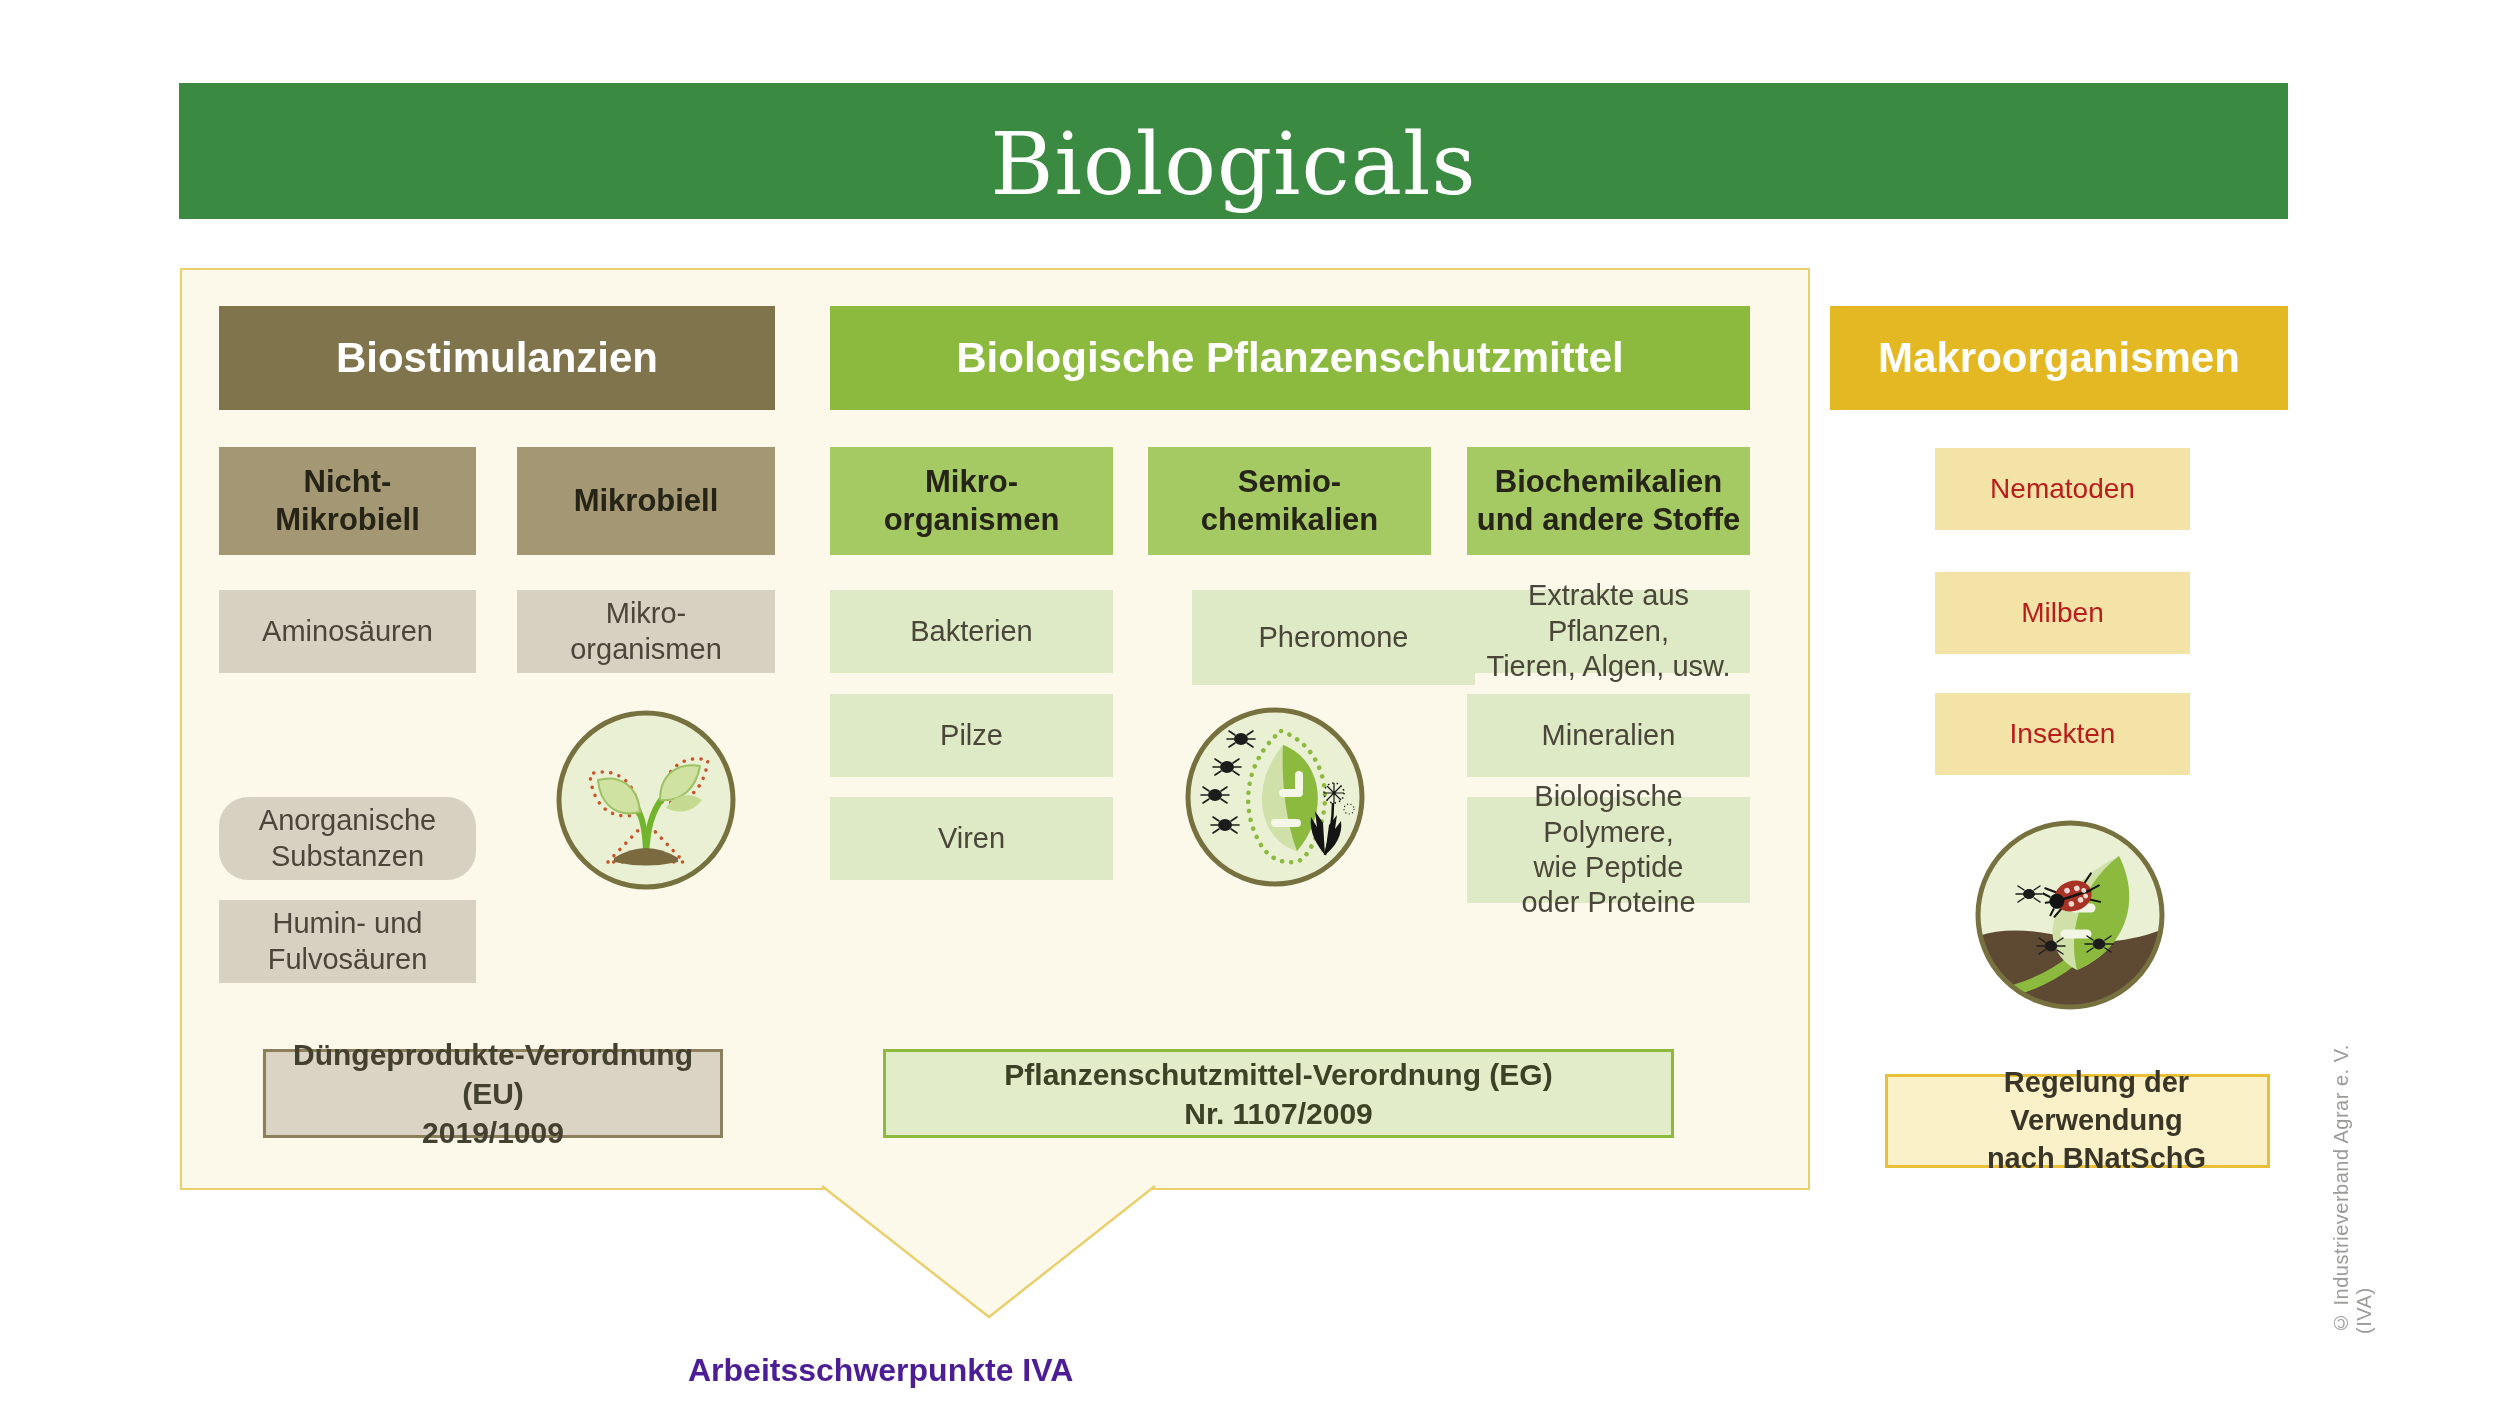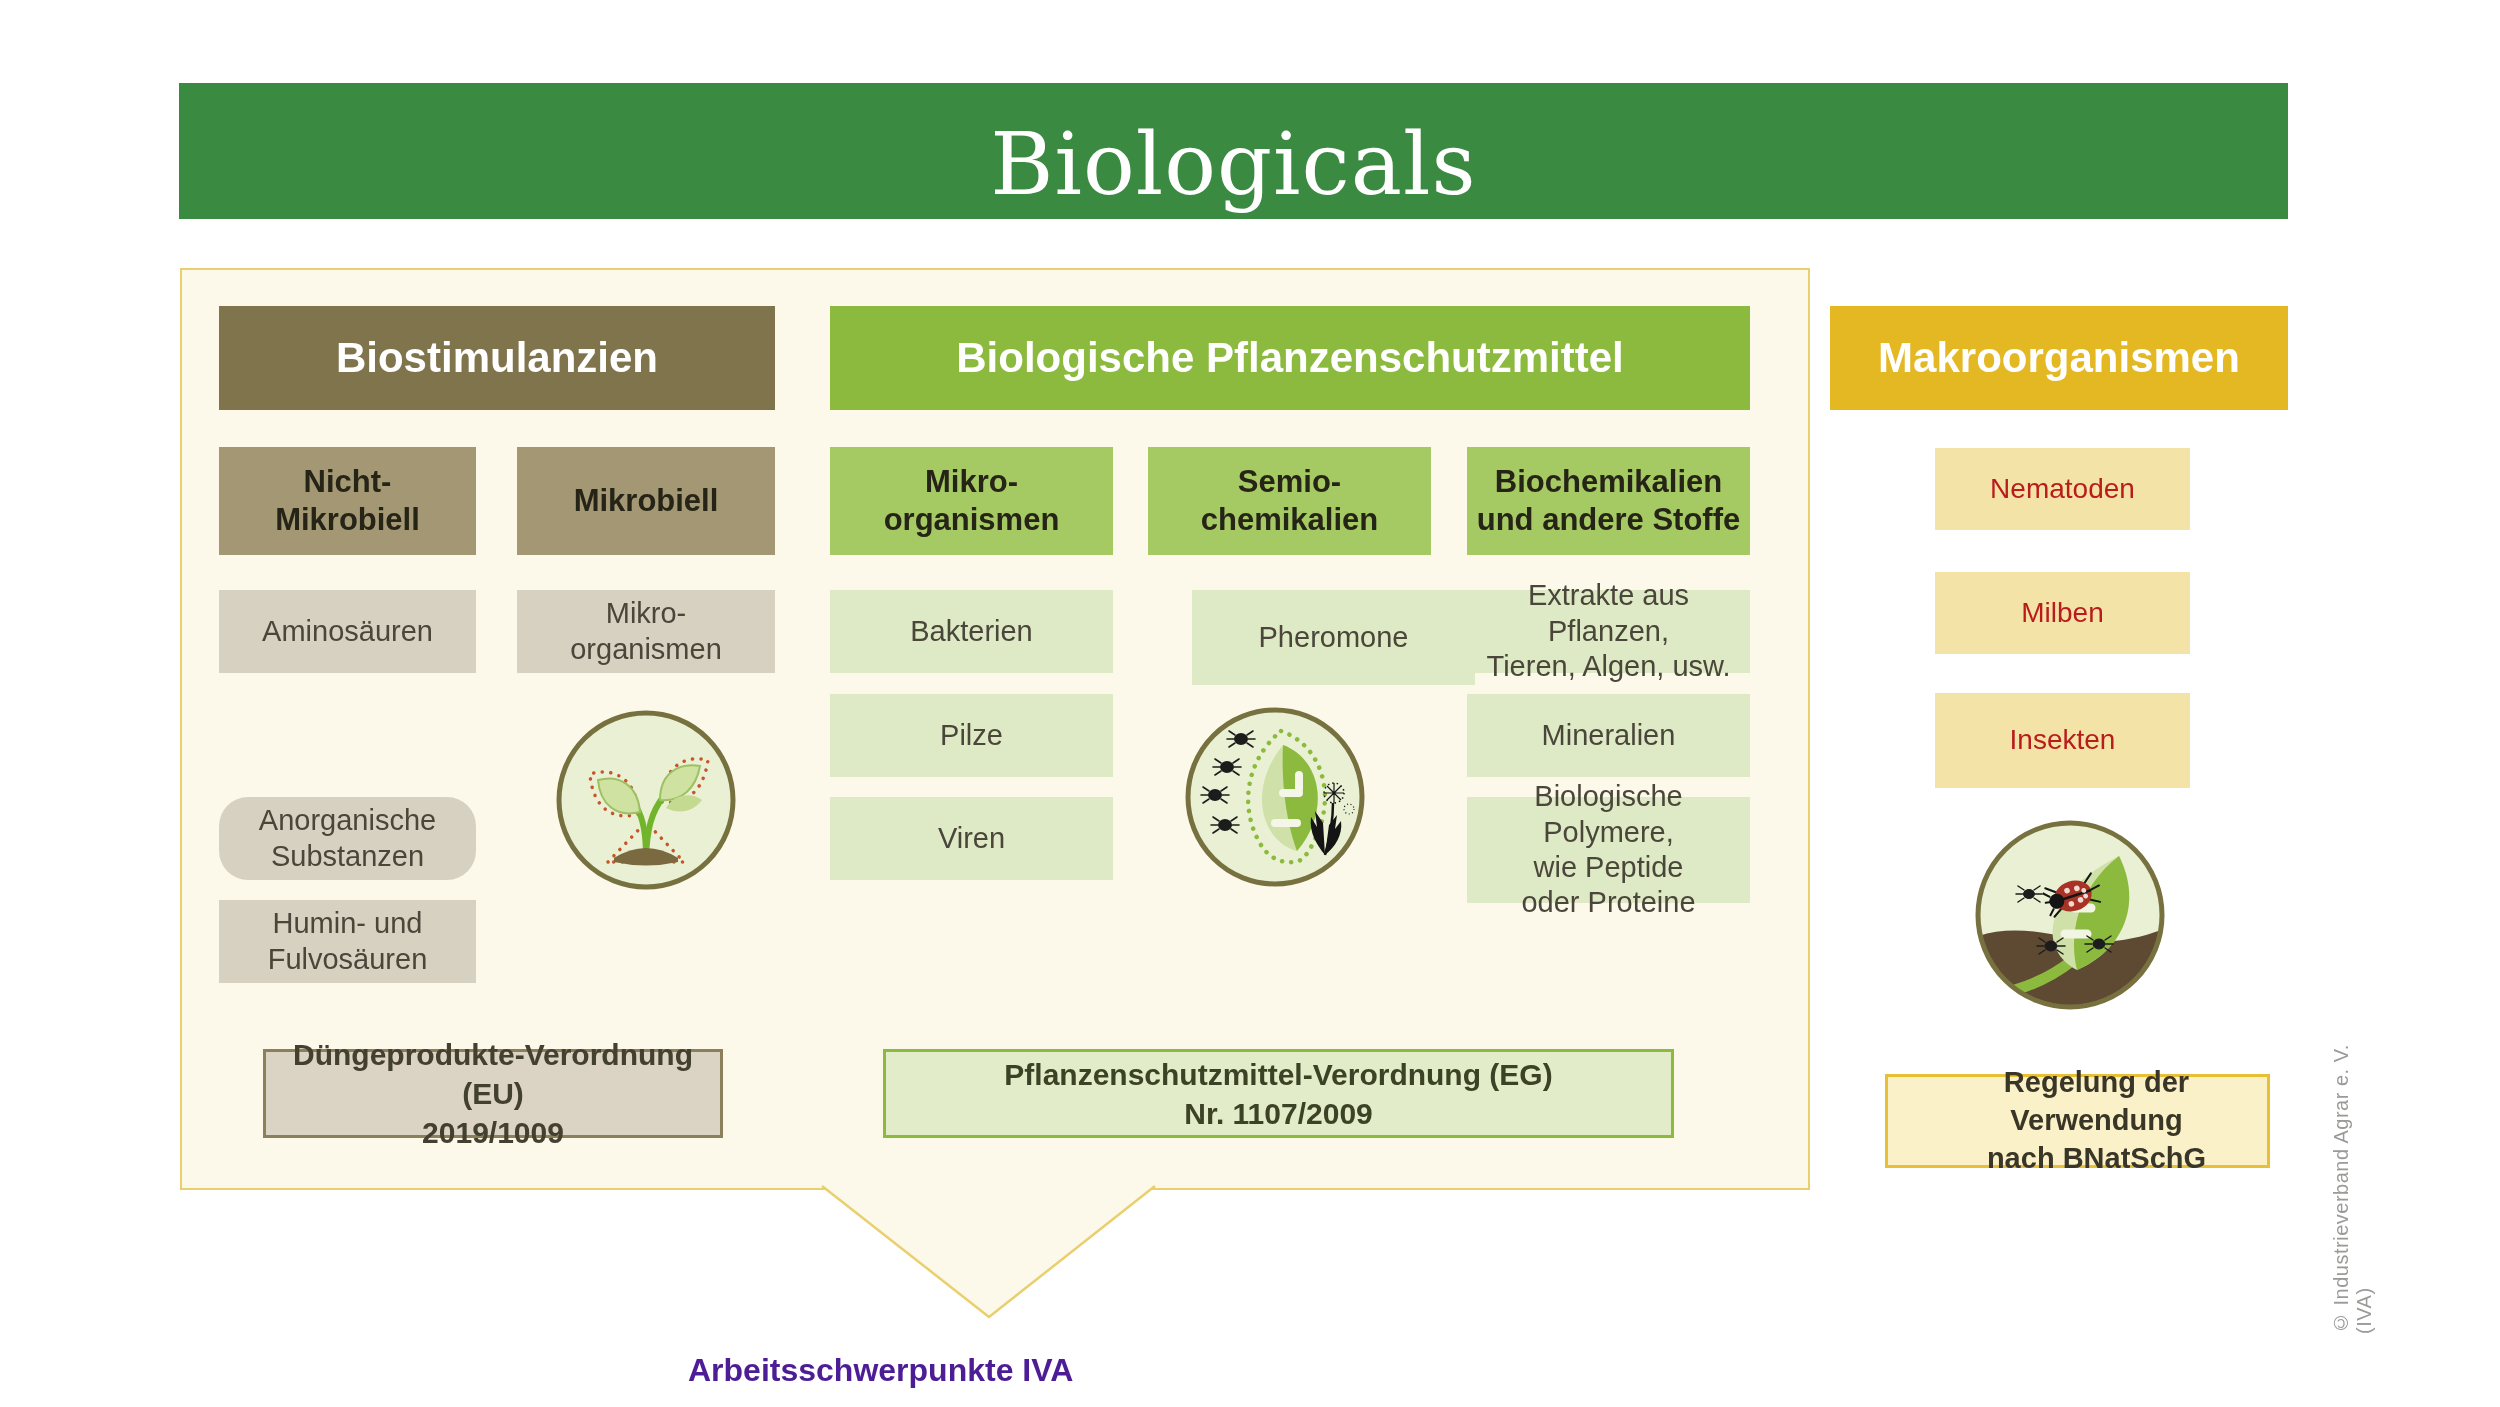--- a/index.html
+++ b/index.html
@@ -137,21 +137,21 @@
 wie Peptide
 oder Proteine</div>
 
   <div class="abs box reg reg-gray" style="left:263px;top:1049px;width:460px;height:89px;">Düngeprodukte-Verordnung (EU)
 2019/1009</div>
   <div class="abs box reg reg-green" style="left:883px;top:1049px;width:791px;height:89px;">Pflanzenschutzmittel-Verordnung (EG)
 Nr. 1107/2009</div>
 
   <div class="abs box item item-yellow" style="left:1935px;top:448px;width:255px;height:82px;">Nematoden</div>
   <div class="abs box item item-yellow" style="left:1935px;top:572px;width:255px;height:82px;">Milben</div>
-  <div class="abs box item item-yellow" style="left:1935px;top:693px;width:255px;height:95px;text-align:right;">Insekten</div>
+  <div class="abs box item item-yellow" style="left:1935px;top:693px;width:255px;height:82px;text-align:right;">Insekten</div>
 
   <svg class="abs" style="left:1973px;top:818px;width:194px;height:194px;" viewBox="0 0 194 194">
     <defs>
       <clipPath id="lbclip">
           <circle cx="97" cy="97" r="92"></circle>
         </clipPath>
     </defs>
     <circle cx="97" cy="97" r="92" fill="#e9f0d3"></circle>
     <g clip-path="url(#lbclip)">
       <path d="M0,120 C30,108 62,112 97,120 C132,128 162,122 194,110 L194,194 L0,194 Z" fill="#5e4a32"></path>

